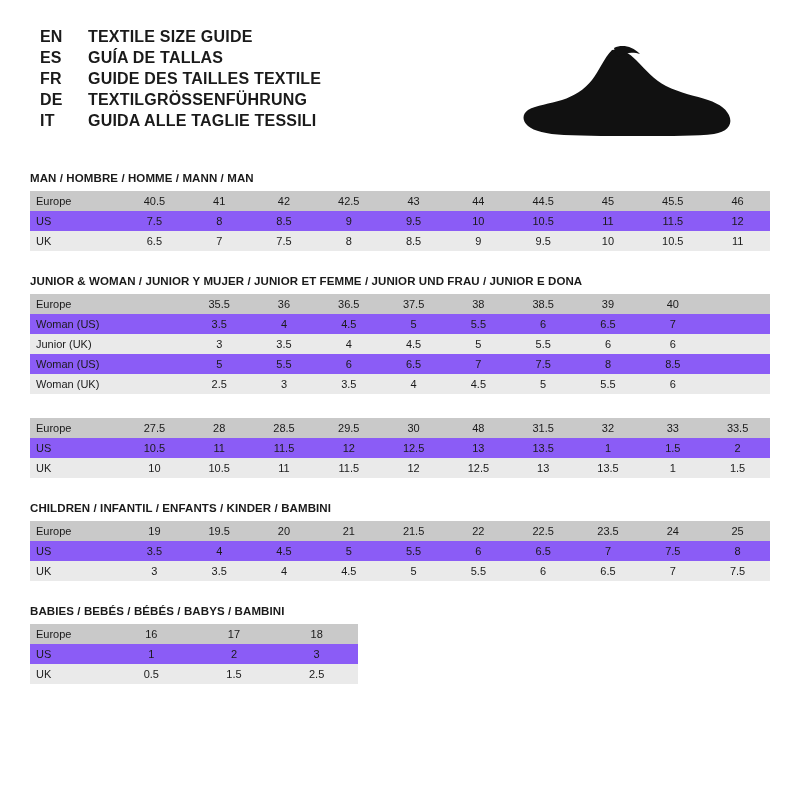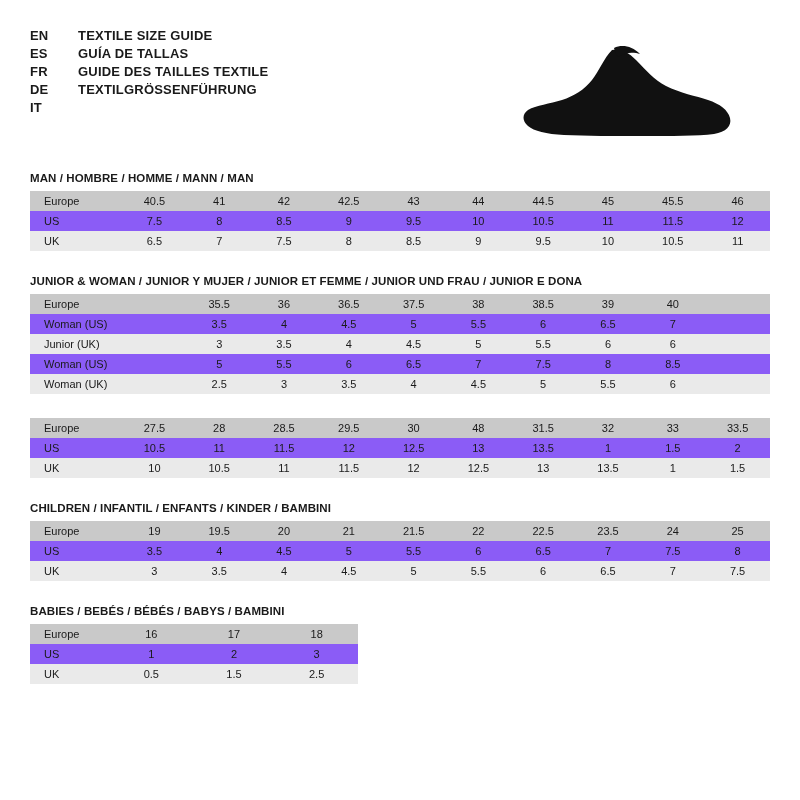--- a/index.html
+++ b/index.html
@@ -31,23 +31,24 @@
   }
   .lang-block {
     display: flex;
     flex-direction: column;
     gap: 3px;
     padding-top: 2px;
   }
   .lang-row {
     display: flex;
     align-items: baseline;
-    font-size: 13px;
+    font-size: 16px;
     font-weight: bold;
     letter-spacing: 0.2px;
+    margin-left: 10px;
   }
   .lang-code {
     width: 48px;
     flex: 0 0 48px;
   }
   .lang-title {
     white-space: nowrap;
   }
 
   .shoe-wrap {
@@ -97,21 +98,21 @@
   }
   table.size-table tr.alt td {
     background: #eaeaea;
     margin-left: 44px;
   }
   table.size-table tr.plain td {
     background: #8b5cf6;
   }
   table.size-table td.label {
     text-align: left;
-    padding-left: 14px;
+    padding-left: 6px;
   }
   
   table.size-table.full col.c0 { width: 92px; }
   table.size-table.small col.c0 { width: 80px; }
 </style>
 </head>
 <body>
 
 <div class="page">
 
@@ -128,20 +129,21 @@
       <div class="lang-row">
         <span class="lang-code">FR</span>
         <span class="lang-title">GUIDE DES TAILLES TEXTILE</span>
       </div>
       <div class="lang-row">
         <span class="lang-code">DE</span>
         <span class="lang-title">TEXTILGRÖSSENFÜHRUNG</span>
       </div>
       <div class="lang-row">
         <span class="lang-code">IT</span>
+        <span class="lang-title">GUIDA ALLE TAGLIE TESSILI</span>
       </div>
     </div>
 
     <div class="shoe-wrap">
       <svg viewBox="0 0 240 112" width="240" height="112" aria-hidden="true">
         <path fill="#111111" d="M118 14 C126 12 134 16 142 24 C152 34 160 44 172 50 C186 57 202 60 214 64 C226 68 234 74 236 82 C238 90 232 96 220 98 C204 100 176 100 150 100 C120 100 92 100 70 99 C52 98 40 95 34 90 C28 85 28 78 34 74 C42 69 56 68 68 64 C80 60 90 54 98 44 C105 35 110 22 118 14 Z"></path>
         <path fill="#111111" d="M120 12 C128 8 138 10 146 18 C140 16 132 16 126 20 C123 22 121 16 120 12 Z"></path>
       </svg>
     </div>
   </div>

